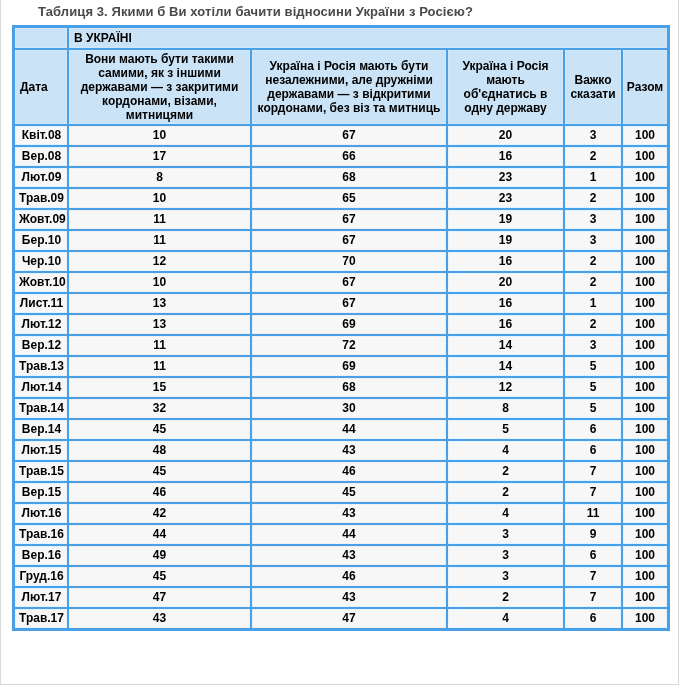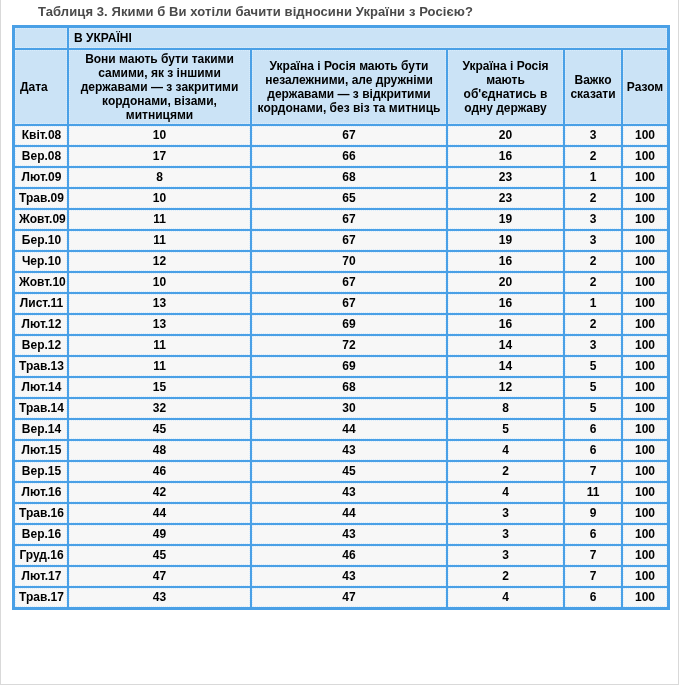--- a/index.html
+++ b/index.html
@@ -218,20 +218,28 @@
         </tr>
         <tr>
           <td class="date">Лют.15</td>
           <td>48</td>
           <td>43</td>
           <td>4</td>
           <td>6</td>
           <td>100</td>
         </tr>
         <tr>
+          <td class="date">Трав.15</td>
+          <td>45</td>
+          <td>46</td>
+          <td>2</td>
+          <td>7</td>
+          <td>100</td>
+        </tr>
+        <tr>
           <td class="date">Вер.15</td>
           <td>46</td>
           <td>45</td>
           <td>2</td>
           <td>7</td>
           <td>100</td>
         </tr>
         <tr>
           <td class="date">Лют.16</td>
           <td>42</td>

